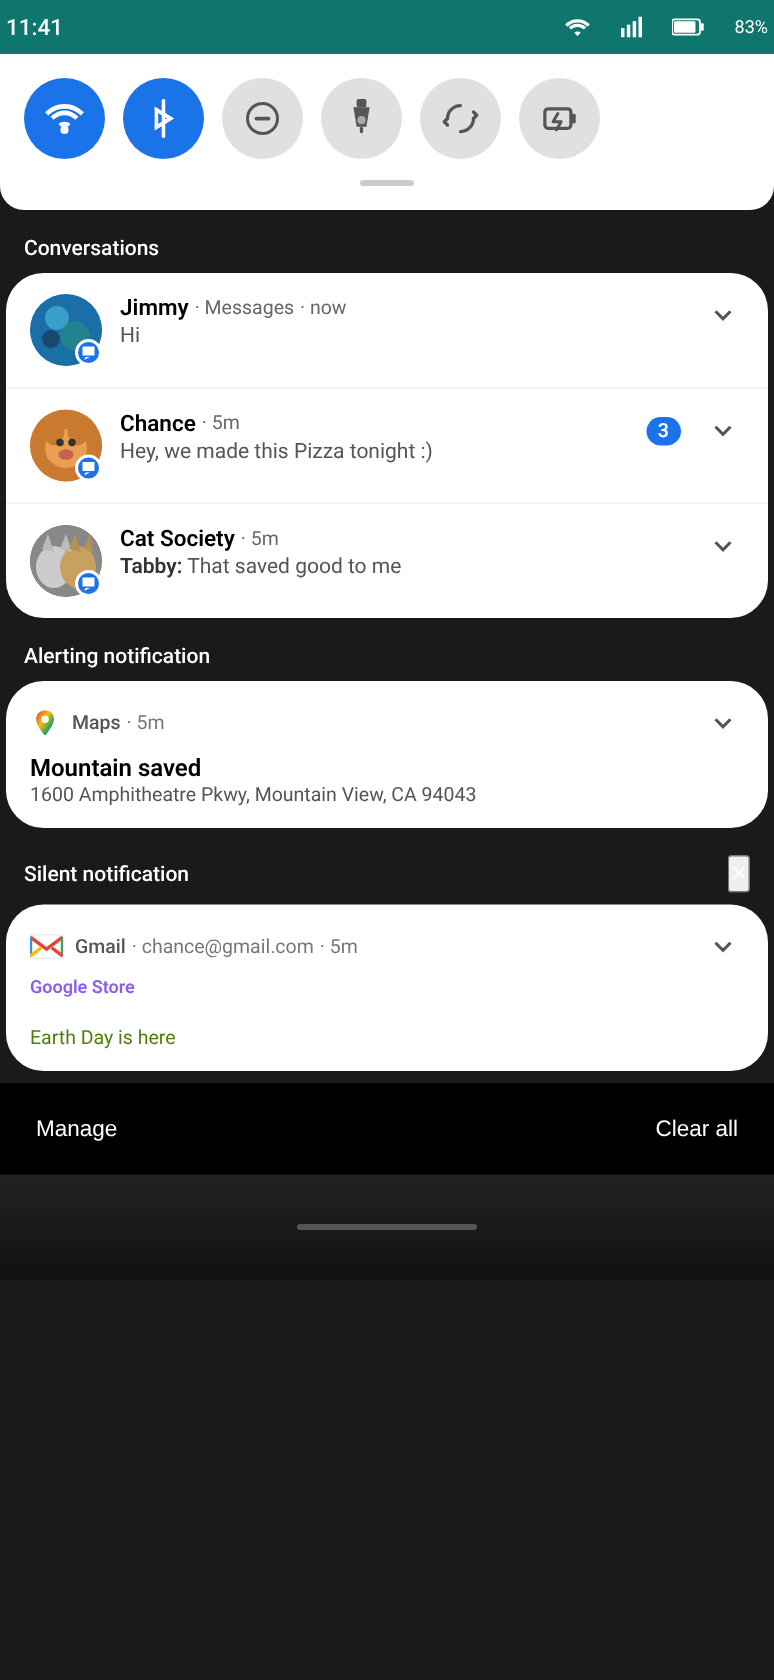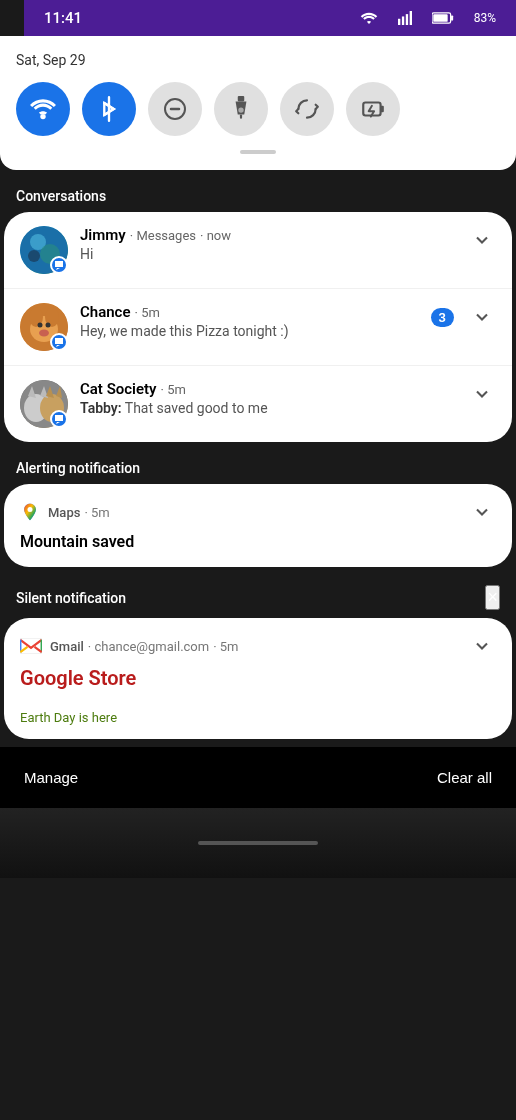--- a/index.html
+++ b/index.html
@@ -8,27 +8,26 @@
       min-height: 1120px;
       background: #1a1a1a;
       font-family: 'Roboto', sans-serif;
       color: #000;
       position: relative;
       overflow-x: hidden;
     }
 
     
     .status-bar {
-      background: #4c1d95;
+      background: #0f766e;
       display: flex;
       justify-content: space-between;
       align-items: center;
-      padding: 8px 20px;
+      padding: 8px 4px;
       height: 36px;
-      margin-left: 24px;
     }
     .status-time {
       color: #fff;
       font-size: 15px;
       font-weight: 500;
     }
     .status-icons {
       display: flex;
       align-items: center;
       gap: 20px;
@@ -265,23 +264,23 @@
       color: #555;
       font-weight: 500;
     }
     .gmail-from {
       font-size: 13px;
       color: #777;
       margin-left: 4px;
     }
     .gmail-expand { margin-left: auto; }
     .gmail-title {
-      font-size: 20px;
+      font-size: 12px;
       font-weight: 600;
-      color: #b91c1c;
+      color: #8b5cf6;
       margin-bottom: 14px;
     }
     .gmail-body {
       font-size: 13px;
       color: #4d7c0f;
       margin-top: 20px;
     }
 
     
     .bottom-bar {
@@ -352,21 +351,20 @@
     <svg width="22" height="12" viewBox="0 0 26 14">
       <rect x="0" y="1" width="22" height="12" rx="2" ry="2" fill="none" stroke="white" stroke-width="1.5"></rect>
       <rect x="22.5" y="4" width="2.5" height="6" rx="1" fill="white"></rect>
       <rect x="1.5" y="2.5" width="17" height="9" rx="1" fill="white"></rect>
     </svg>
     <span>83%</span>
   </div>
 </div>
 
 <div class="quick-settings">
-  <div class="date-label">Sat, Sep 29</div>
   <div class="quick-toggles">
 
     <button class="toggle-btn active">
       <svg width="26" height="22" viewBox="0 0 24 20" fill="white">
         <path d="M12 4C8.1 4 4.6 5.6 2 8.2L0 6.2C3.1 3.1 7.3 1 12 1s8.9 2.1 12 5.2l-2 2C19.4 5.6 15.9 4 12 4z"></path>
         <path d="M12 8c-2.6 0-5 1.1-6.7 2.8L3.4 8.9C5.7 6.6 8.7 5 12 5s6.3 1.6 8.6 3.9l-1.9 1.9C16.9 9.1 14.5 8 12 8z"></path>
         <circle cx="12" cy="17" r="2.5"></circle>
         <path d="M12 12c-1.4 0-2.7.5-3.7 1.4l1.8 1.8c.5-.5 1.2-.7 1.9-.7s1.4.3 1.9.7l1.8-1.8C14.7 12.5 13.4 12 12 12z"></path>
       </svg>
     </button>
@@ -558,20 +556,21 @@
       </svg>
       <span class="maps-app-name">Maps</span>
       <span class="maps-time">· <span>5m</span></span>
       <button class="expand-btn maps-expand">
         <svg class="chevron-down" viewBox="0 0 24 24" fill="none" stroke="#555" stroke-width="2.5">
           <path d="M6 9l6 6 6-6"></path>
         </svg>
       </button>
     </div>
     <div class="maps-title">Mountain saved</div>
+    <div class="maps-body">1600 Amphitheatre Pkwy, Mountain View, CA 94043</div>
   </div>
 </div>
 
 <div class="section-header">
   <span>Silent notification</span>
   <button class="close-x">×</button>
 </div>
 
 <div class="notif-card">
   <div class="gmail-notif">

